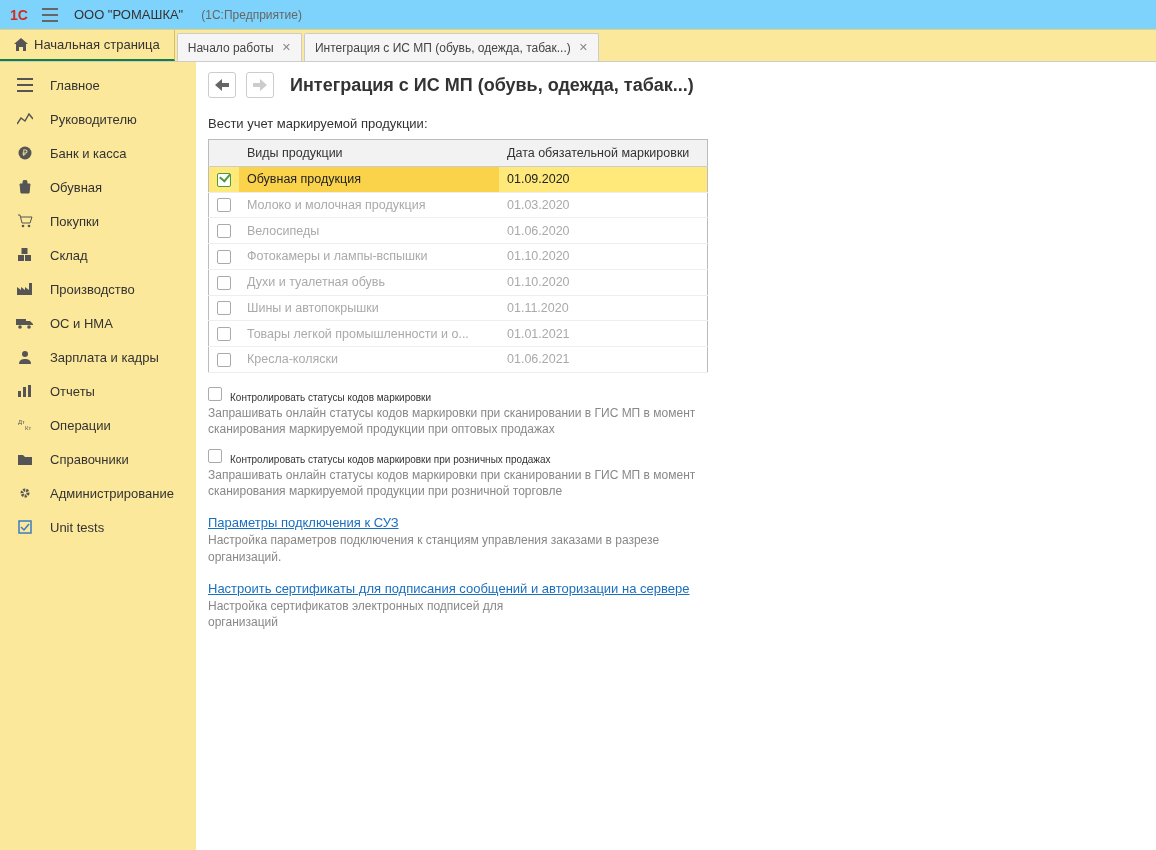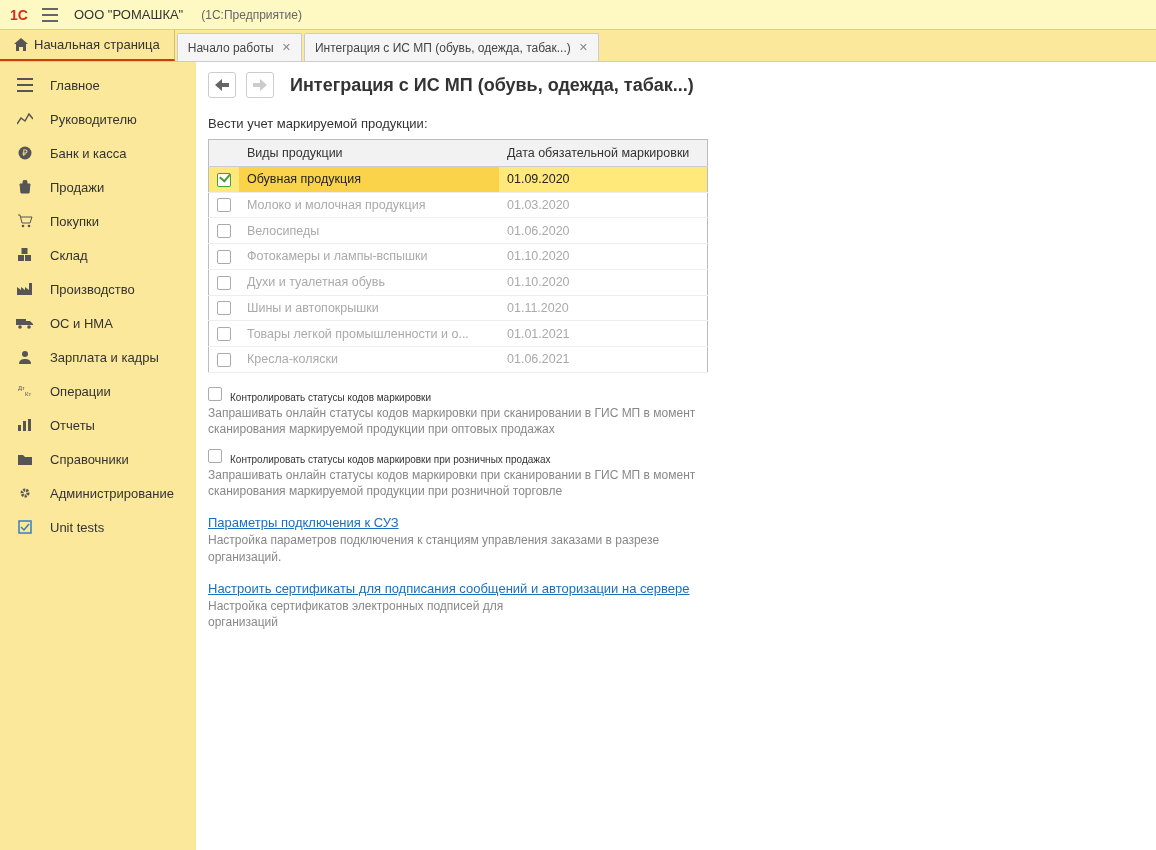--- a/index.html
+++ b/index.html
@@ -1,27 +1,27 @@
 <!DOCTYPE html>
 <html><head>
 <meta charset="utf-8">
 <style>
 * { box-sizing: border-box; margin: 0; padding: 0; }
 body { font-family: Arial, sans-serif; font-size: 13px; color: #333; background: #fff; width: 1156px; height: 850px; overflow: hidden; }
 
 
-.topbar { height: 30px; background: #fef9c3; display: flex; align-items: center; padding: 0 10px; gap: 14px; border-bottom: 1px solid #e0d080; }
+.topbar { height: 30px; background: #7dd3fc; display: flex; align-items: center; padding: 0 10px; gap: 14px; border-bottom: 1px solid #e0d080; }
 .logo { color: #d52b1e; font-weight: bold; font-size: 14px; }
 .hamburger { color: #666; cursor: pointer; width: 18px; }
 .topbar-title { font-size: 13px; color: #333; }
 .topbar-sub { color: #666; font-size: 12px; margin-left: 4px; }
 
 
 .tabbar { height: 32px; background: #fbe89a; display: flex; align-items: stretch; border-bottom: 1px solid #ccc; }
-.hometab { display: flex; align-items: center; gap: 6px; padding: 0 14px; border-right: 1px solid #d0c070; border-bottom: 2px solid #c2410c; background: #fbe89a; cursor: pointer; }
+.hometab { display: flex; align-items: center; gap: 6px; padding: 0 14px; border-right: 1px solid #d0c070; border-bottom: 2px solid #15803d; background: #fbe89a; cursor: pointer; }
 .tab { display: flex; align-items: center; gap: 8px; padding: 9px 10px; background: #f5f5f5; border: 1px solid #ccc; border-bottom: none; margin-top: 3px; margin-left: 2px; cursor: pointer; font-size: 12px; color: #444; border-radius: 2px 2px 0 0; }
 .tab .close { color: #888; font-size: 11px; }
 
 
 .main { display: flex; height: calc(100% - 62px); }
 .sidebar { width: 196px; background: #fbe89a; display: flex; flex-direction: column; padding-top: 6px; }
 .sb-item { display: flex; align-items: center; gap: 16px; padding: 9px 16px; color: #333; cursor: pointer; font-size: 13px; }
 .sb-icon { width: 18px; height: 16px; color: #555; display: flex; align-items: center; justify-content: center; }
 
 
@@ -112,21 +112,21 @@
           </svg>
         </span>
       <span>Банк и касса</span>
     </div>
     <div class="sb-item">
       <span class="sb-icon">
           <svg width="14" height="14" viewBox="0 0 14 14">
             <path d="M2 4h10l-1 9H3z M5 4V2a2 2 0 014 0v2" stroke="#555" fill="#555"></path>
           </svg>
         </span>
-      <span>Продажи</span>
+      <span>Обувная</span>
     </div>
     <div class="sb-item">
       <span class="sb-icon">
           <svg width="16" height="14" viewBox="0 0 16 14">
             <path d="M1 1h2l2 8h8l2-6H4" stroke="#555" fill="none"></path>
             <circle cx="6" cy="12" r="1.3" fill="#555"></circle>
             <circle cx="12" cy="12" r="1.3" fill="#555"></circle>
           </svg>
         </span>
       <span>Покупки</span>
@@ -165,35 +165,35 @@
           <svg width="12" height="14" viewBox="0 0 12 14">
             <circle cx="6" cy="4" r="3" fill="#555"></circle>
             <path d="M0 14c0-4 3-5 6-5s6 1 6 5z" fill="#555"></path>
           </svg>
         </span>
       <span>Зарплата и кадры</span>
     </div>
     <div class="sb-item">
       <span class="sb-icon">
           <svg width="14" height="12" viewBox="0 0 14 12">
-            <text x="0" y="5" font-size="6" fill="#555">Дт</text>
-            <text x="7" y="11" font-size="6" fill="#555">Кт</text>
-          </svg>
-        </span>
-      <span>Операции</span>
-    </div>
-    <div class="sb-item">
-      <span class="sb-icon">
-          <svg width="14" height="12" viewBox="0 0 14 12">
             <rect x="0" y="6" width="3" height="6" fill="#555"></rect>
             <rect x="5" y="2" width="3" height="10" fill="#555"></rect>
             <rect x="10" y="0" width="3" height="12" fill="#555"></rect>
           </svg>
         </span>
       <span>Отчеты</span>
+    </div>
+    <div class="sb-item">
+      <span class="sb-icon">
+          <svg width="14" height="12" viewBox="0 0 14 12">
+            <text x="0" y="5" font-size="6" fill="#555">Дт</text>
+            <text x="7" y="11" font-size="6" fill="#555">Кт</text>
+          </svg>
+        </span>
+      <span>Операции</span>
     </div>
     <div class="sb-item">
       <span class="sb-icon">
           <svg width="14" height="12" viewBox="0 0 14 12">
             <path d="M0 2h5l2 2h7v8H0z" fill="#555"></path>
           </svg>
         </span>
       <span>Справочники</span>
     </div>
     <div class="sb-item">

